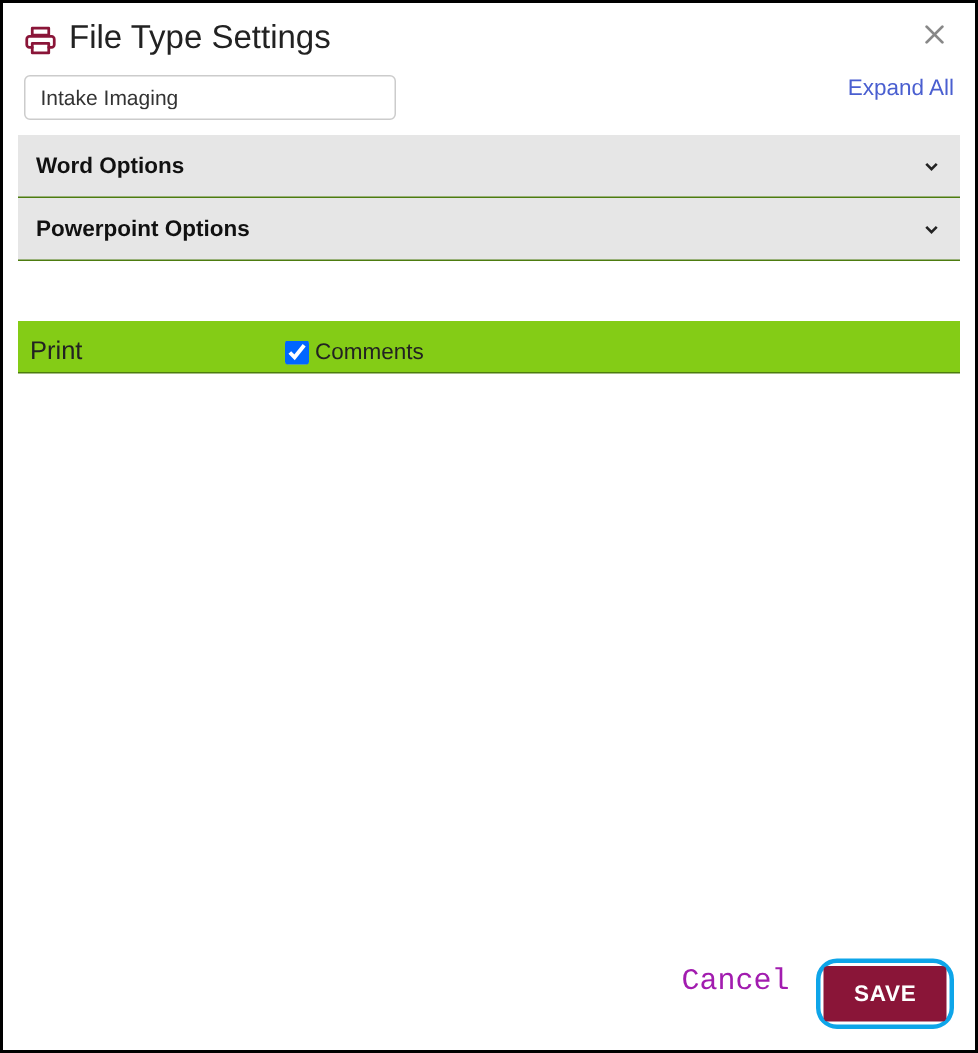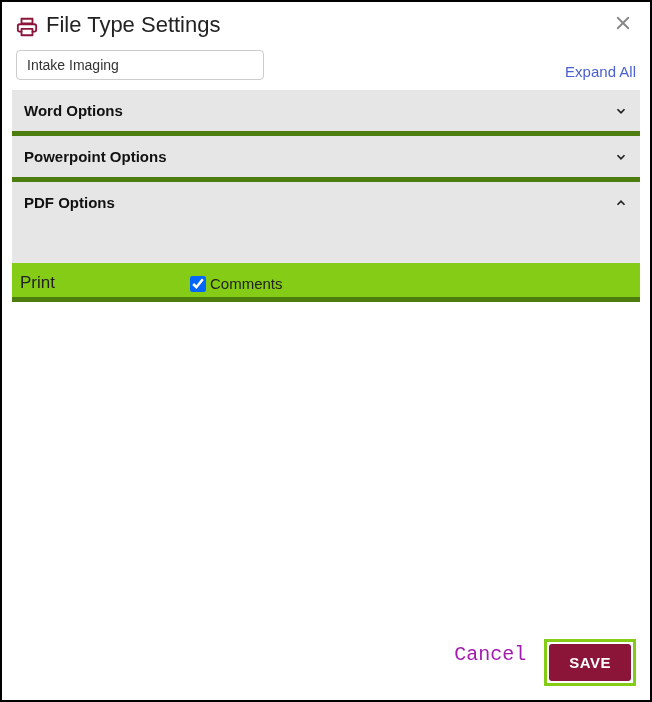--- a/index.html
+++ b/index.html
@@ -30,21 +30,21 @@
   }
   .header .close {
     color: #888;
     font-size: 22px;
     cursor: pointer;
     line-height: 1;
     padding: 2px 4px;
   }
   .toolbar {
     display: flex;
-    align-items: flex-end;
+    align-items: flex-start;
     padding: 8px 14px 10px 14px;
   }
   .toolbar input[type="text"] {
     width: 248px;
     height: 30px;
     border: 1px solid #ccc;
     border-radius: 4px;
     padding: 4px 10px;
     font-size: 14px;
     color: #333;
@@ -53,21 +53,21 @@
   .toolbar .expand-all {
     color: #4a5fd0;
     font-size: 15px;
     cursor: pointer;
   }
   .accordion {
     margin: 0 10px;
   }
   .acc-item {
     background: #e6e6e6;
-    border-bottom: 5px solid #4d7c0f;
+    border-bottom: 1px solid #4d7c0f;
   }
   .acc-header {
     display: flex;
     align-items: center;
     justify-content: space-between;
     padding: 12px 12px;
     cursor: pointer;
   }
   .acc-header .label {
     font-weight: 700;
@@ -111,22 +111,22 @@
     padding: 12px 14px 14px 14px;
     gap: 18px;
   }
   .footer .cancel {
     color: #a21caf;
     font-size: 20px;
     cursor: pointer;
     font-family: Liberation Mono, monospace;
   }
   .save-wrap {
-    border: 3px solid #84cc16;
-    border-radius: 0;
+    border: 3px solid #0ea5e9;
+    border-radius: 14px;
     padding: 2px;
     display: inline-block;
     margin-top: 17px;
   }
   .footer .save {
     background: #8a1538;
     color: #fff;
     font-weight: 700;
     font-size: 15px;
     border: none;
@@ -184,28 +184,20 @@
           <span class="label">Powerpoint Options</span>
           <span class="chev">
             <svg width="14" height="14" viewBox="0 0 24 24" fill="none" stroke="currentColor" stroke-width="3">
                 <polyline points="6 9 12 15 18 9"></polyline>
               </svg>
           </span>
         </div>
       </div>
 
       <div class="acc-item">
-        <div class="acc-header">
-          <span class="label">PDF Options</span>
-          <span class="chev">
-            <svg width="14" height="14" viewBox="0 0 24 24" fill="none" stroke="currentColor" stroke-width="3">
-                <polyline points="6 15 12 9 18 15"></polyline>
-              </svg>
-          </span>
-        </div>
         <div class="acc-body">
           <div class="row-label">Print</div>
           <label class="chk">
             <input type="checkbox" checked="" style="">
             <span>Comments</span>
           </label>
         </div>
       </div>
 
     </div>

